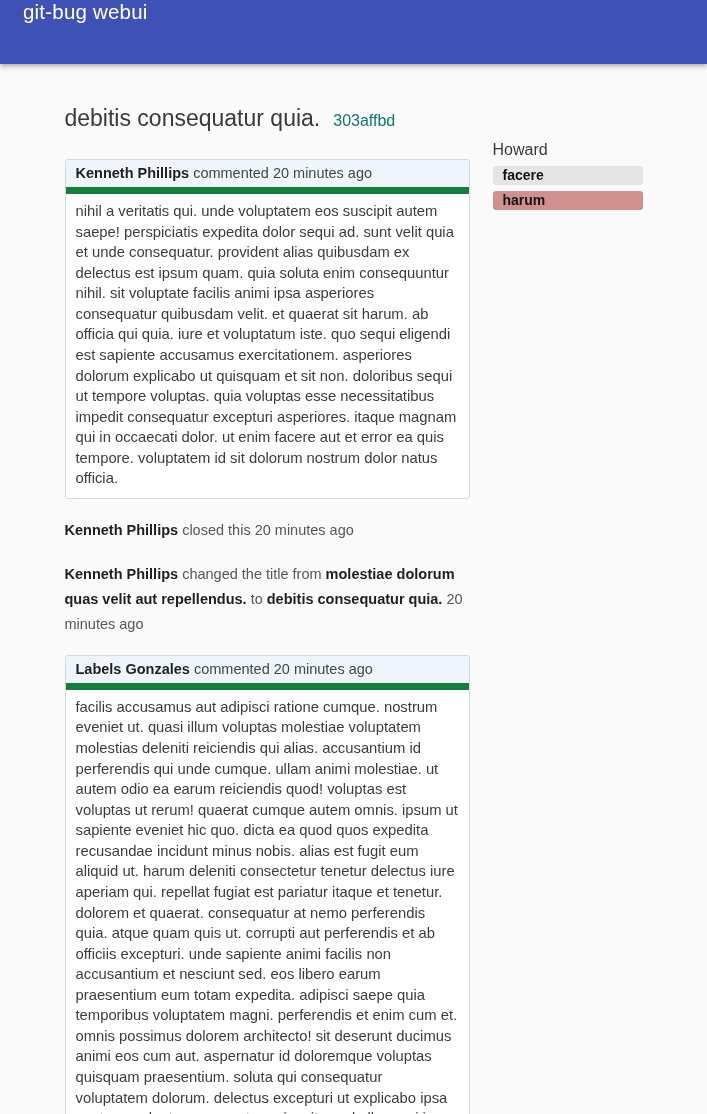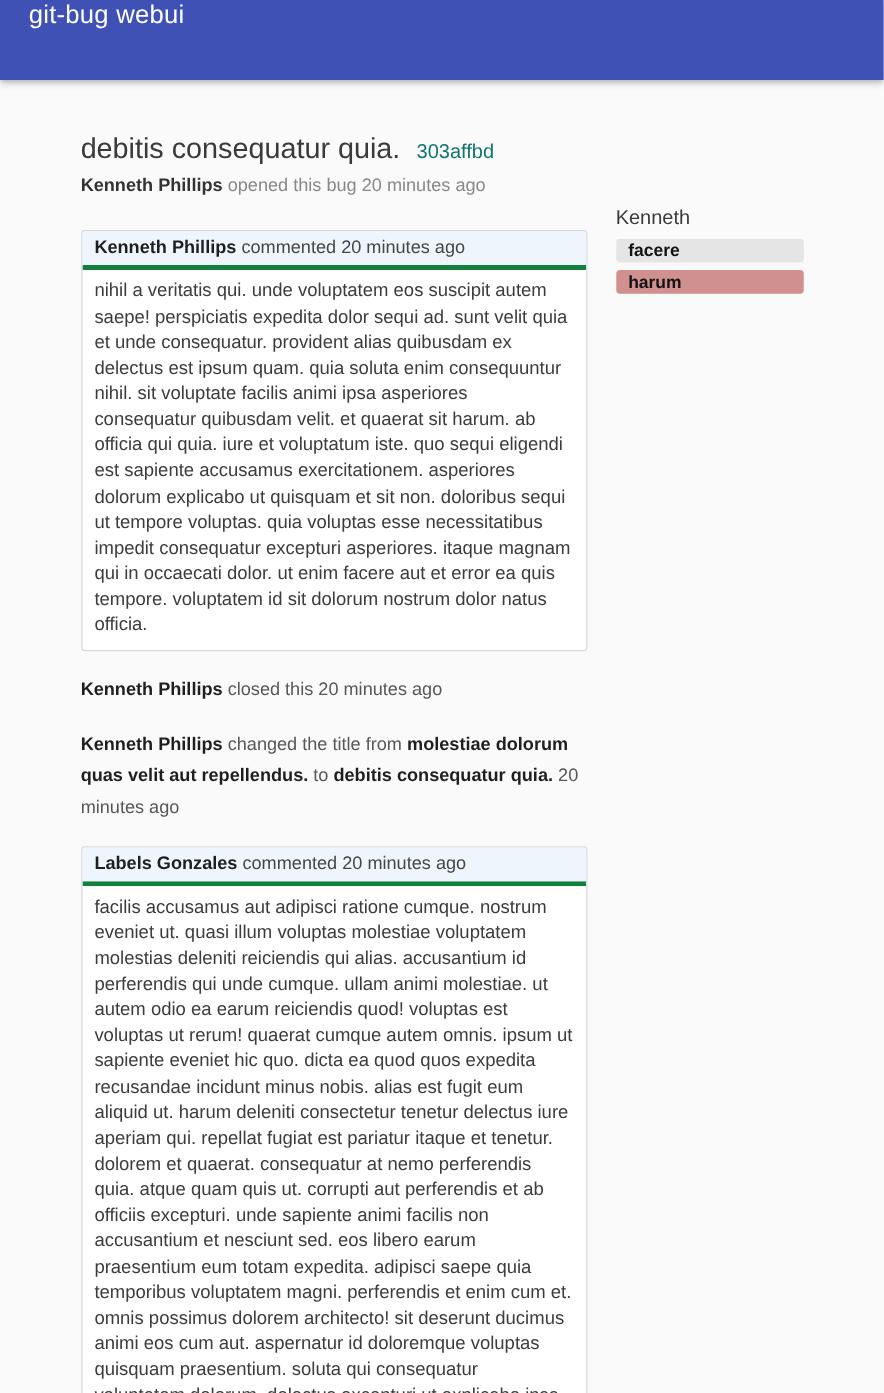--- a/index.html
+++ b/index.html
@@ -87,21 +87,21 @@
 
   
   .comment-card {
     background: #ffffff;
     border: 1px solid #d5dae0;
     border-radius: 3px;
     margin-top: 18px;
   }
   .comment-header {
     background: #eef5fc;
-    border-bottom: 4px solid #15803d;
+    border-bottom: 7px solid #15803d;
     border-radius: 3px 3px 0 0;
     padding: 5px 10px 6px 10px;
     font-size: 14.5px;
     color: #464646;
   }
   .comment-header .author {
     font-weight: bold;
     color: #1f1f1f;
   }
   .comment-body {
@@ -127,24 +127,20 @@
   <span class="appbar-title">git-bug webui</span>
 </header>
 
 <main class="container">
 
   <div class="bug-title-row">
     <h1 class="bug-title">debitis consequatur quia.</h1>
     <span class="bug-hash">303affbd</span>
   </div>
 
-  <div class="bug-byline">
-    <span class="author">Kenneth Phillips</span>
-    <span>opened this bug 20 minutes ago</span>
-  </div>
 
   <div class="content-row">
 
     <section class="timeline">
 
       <article class="comment-card">
         <div class="comment-header">
           <span class="author">Kenneth Phillips</span>
           <span>commented 20 minutes ago</span>
         </div>
@@ -169,19 +165,19 @@
         <div class="comment-header">
           <span class="author">Labels Gonzales</span>
           <span>commented 20 minutes ago</span>
         </div>
         <div class="comment-body">facilis accusamus aut adipisci ratione cumque. nostrum eveniet ut. quasi illum voluptas molestiae voluptatem molestias deleniti reiciendis qui alias. accusantium id perferendis qui unde cumque. ullam animi molestiae. ut autem odio ea earum reiciendis quod! voluptas est voluptas ut rerum! quaerat cumque autem omnis. ipsum ut sapiente eveniet hic quo. dicta ea quod quos expedita recusandae incidunt minus nobis. alias est fugit eum aliquid ut. harum deleniti consectetur tenetur delectus iure aperiam qui. repellat fugiat est pariatur itaque et tenetur. dolorem et quaerat. consequatur at nemo perferendis quia. atque quam quis ut. corrupti aut perferendis et ab officiis excepturi. unde sapiente animi facilis non accusantium et nesciunt sed. eos libero earum praesentium eum totam expedita. adipisci saepe quia temporibus voluptatem magni. perferendis et enim cum et. omnis possimus dolorem architecto! sit deserunt ducimus animi eos cum aut. aspernatur id doloremque voluptas quisquam praesentium. soluta qui consequatur voluptatem dolorum. delectus excepturi ut explicabo ipsa nostrum voluptas aspernatur quia. sit quod ullam qui in dignissimos et quibusdam. voluptas assumenda reprehenderit animi harum aut.</div>
       </article>
 
     </section>
 
     <aside class="sidebar">
-      <div class="labels-heading">Kenneth</div>
+      <div class="labels-heading">Howard</div>
       <div class="label-chip" style="background-color: #e5e5e5;">facere</div>
       <div class="label-chip" style="background-color: rgb(208, 144, 144);">harum</div>
     </aside>
 
   </div>
 </main>
 
 </body></html>

